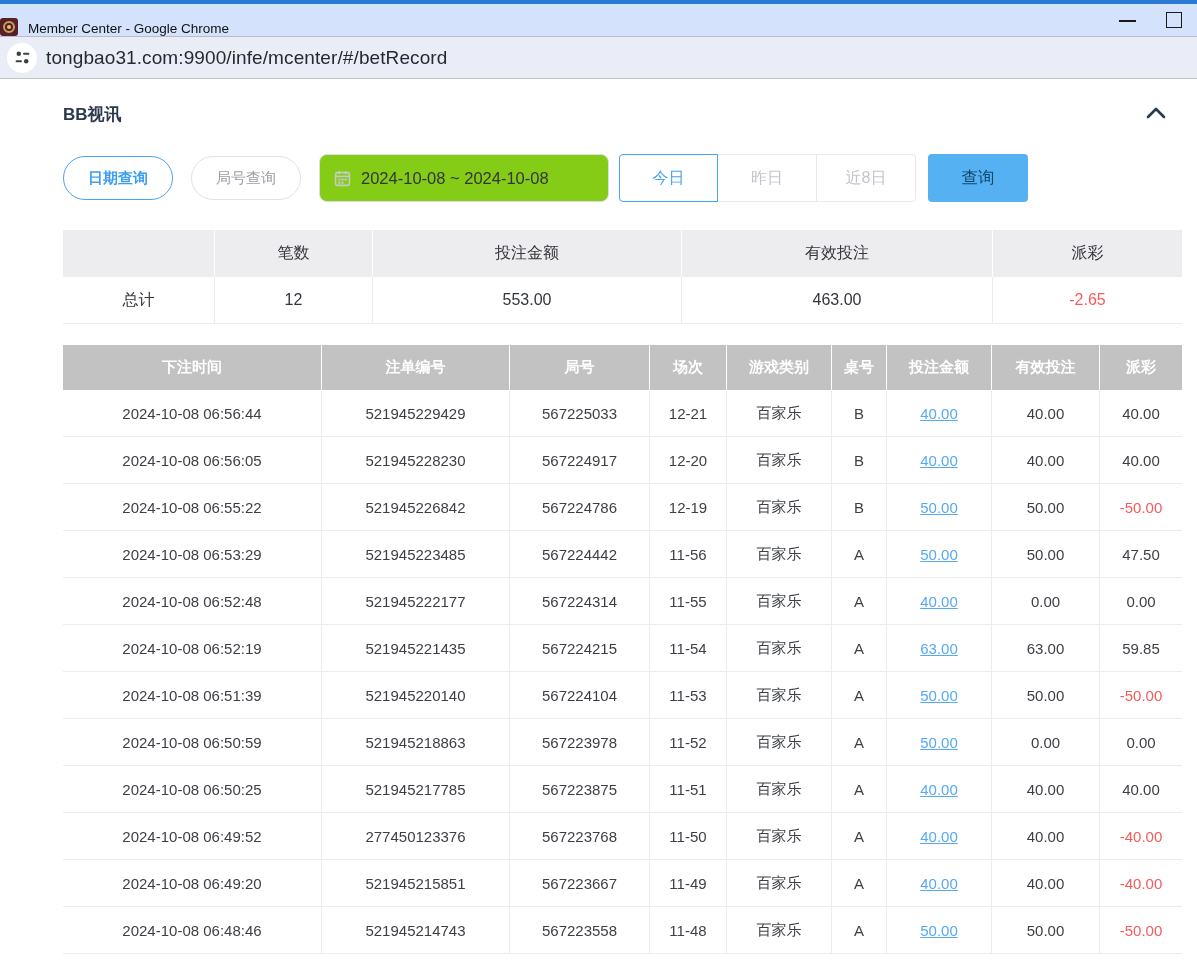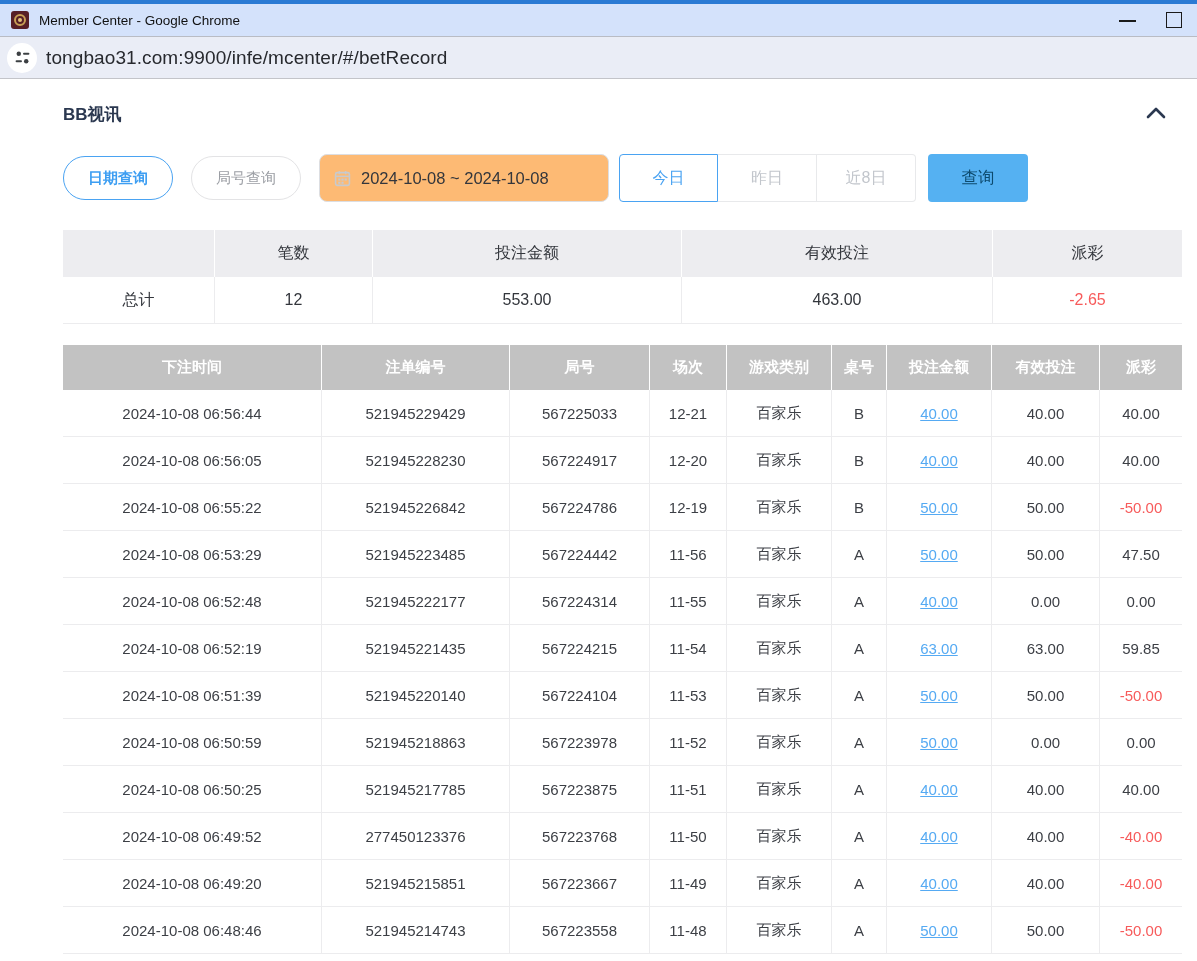--- a/index.html
+++ b/index.html
@@ -8,21 +8,21 @@
     font-family: "Liberation Sans", "DejaVu Sans", sans-serif;
     background: #fff;
     color: #3c3f45;
     overflow: hidden;
   }
   .window { position: relative; width: 1197px; height: 961px; background: #fff; }
 
   
   .titlebar {
     height: 36px; background: #d4e2fb; border-top: 4px solid #2a7ad4;
-    display: flex; align-items: center; padding-left: 11px; position: relative;
+    display: flex; align-items: flex-end; position: relative;
   }
   .favicon {
     width: 18px; height: 18px; border-radius: 3px; background: #571f26;
     display: flex; align-items: center; justify-content: center; flex: 0 0 auto;
   }
   .favicon .chip-ring {
     width: 12px; height: 12px; border-radius: 50%; border: 2px solid #c9a055;
     display: flex; align-items: center; justify-content: center;
   }
   .favicon .chip-dot { width: 4px; height: 4px; border-radius: 50%; background: #e4c27a; }
@@ -62,21 +62,21 @@
   
   .filter-row { margin-top: 28px; display: flex; align-items: center; height: 48px; }
   .pill {
     height: 44px; padding: 4px 24px; border-radius: 22px; background: #fff;
     font-size: 15px; display: flex; align-items: center; justify-content: center; cursor: pointer;
   }
   .pill.active { border: 1px solid #4aa3f2; color: #3d9ef2; font-weight: bold; }
   .pill.inactive { border: 1px solid #e3e3e5; color: #9a9da3; margin-left: 18px; }
   .date-input {
     margin-left: 18px; width: 290px; height: 48px; border: 1px solid #dcdee2; border-radius: 8px;
-    background: #fdba74; display: flex; align-items: center; padding-left: 14px; cursor: pointer;
+    background: #84cc16; display: flex; align-items: center; padding-left: 14px; cursor: pointer;
   }
   .date-input .date-text { margin-left: 10px; font-size: 16.5px; color: #33363c; }
   .quick-group { margin-left: 10px; display: flex; height: 48px; }
   .quick-btn {
     width: 99px; height: 48px; background: #fff; font-size: 16px;
     display: flex; align-items: center; justify-content: center; cursor: pointer;
     border: 1px solid #e8e9eb; color: #c2c6cc;
   }
   .quick-btn + .quick-btn { border-left: none; }
   .quick-btn.first { border-radius: 4px 0 0 4px; }

